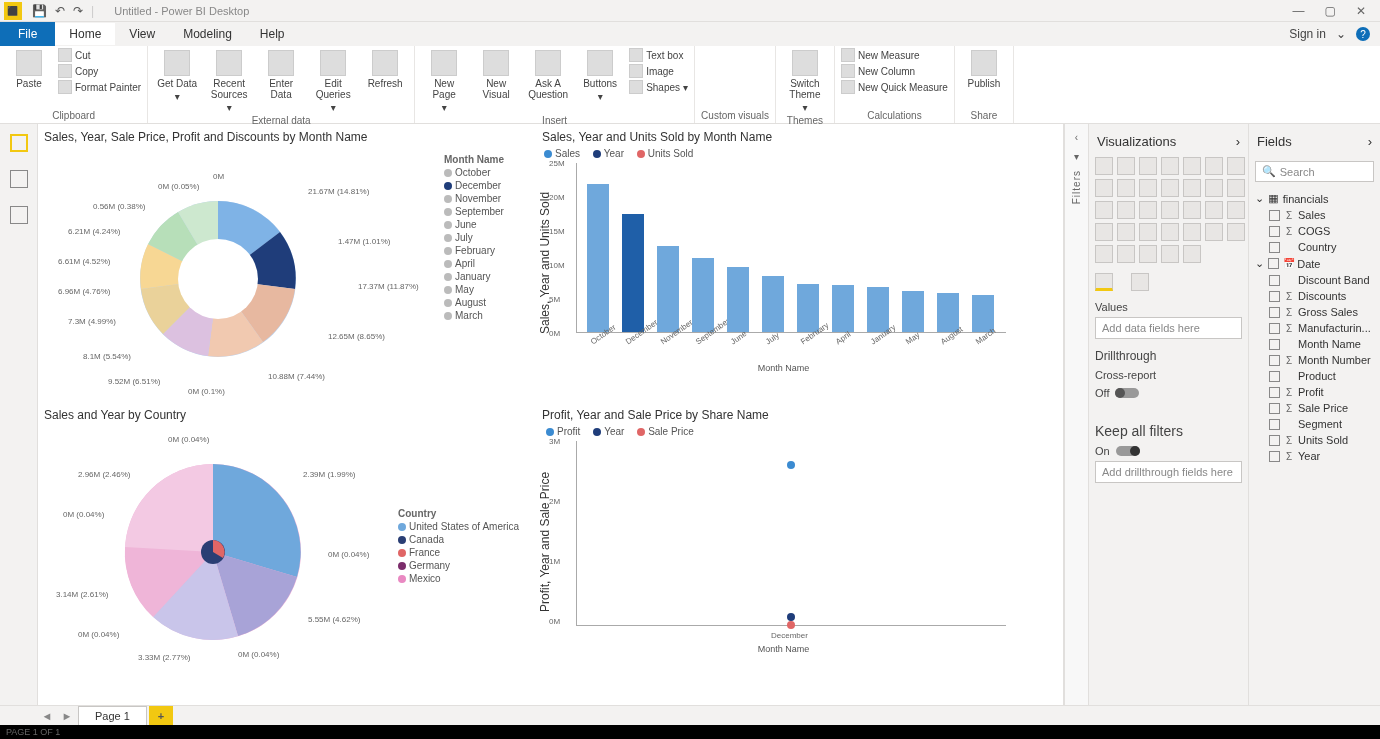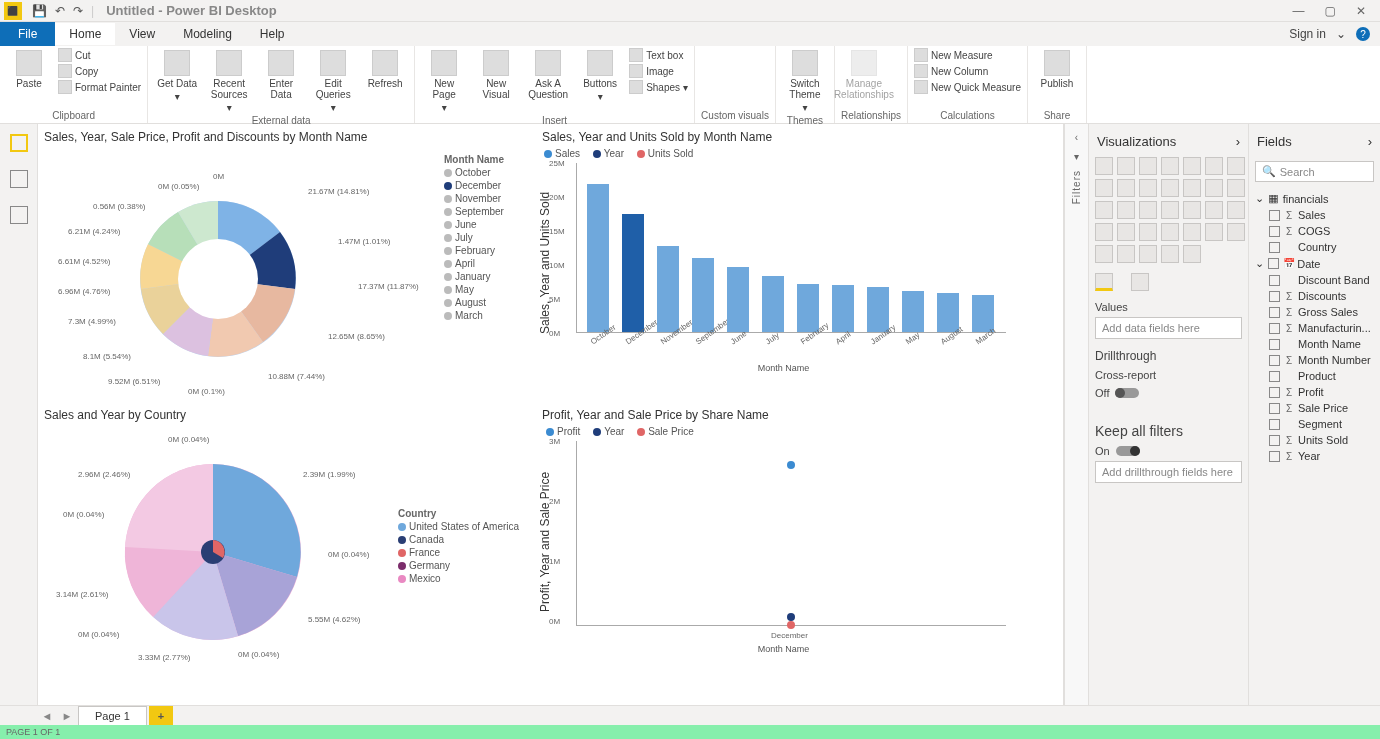--- a/index.html
+++ b/index.html
@@ -1,21 +1,21 @@
 <!DOCTYPE html>
 <html><head>
 <meta charset="utf-8">
 <style>
 * { box-sizing: border-box; margin: 0; padding: 0; font-family: "Segoe UI", Arial, sans-serif; }
 body { width: 1380px; height: 739px; background: #fff; overflow: hidden; font-size: 12px; color: #333; }
 
 .titlebar { height: 22px; display: flex; align-items: center; background: #f3f2f1; border-bottom: 1px solid #e1dfdd; }
 .titlebar .app-icon { width: 18px; height: 18px; background: #f2c811; margin: 0 4px; display: flex; align-items: center; justify-content: center; font-size: 9px; font-weight: bold; }
 .titlebar .qat { display: flex; gap: 8px; padding: 0 6px; color: #555; }
-.titlebar .title { color: #888; margin-left: 6px; font-size: 13px; font-weight: bold; }
+.titlebar .title { color: #888; margin-left: 14px; font-size: 11px; }
 .titlebar .win-controls { margin-left: auto; display: flex; gap: 20px; padding-right: 14px; color: #666; font-family: sans-serif; }
 
 .menubar { height: 24px; background: #f3f2f1; display: flex; align-items: center; position: relative; }
 .menubar .tab { padding: 4px 14px; font-size: 12px; color: #333; cursor: default; }
 
 .f-tab{background:#0E6EB8;color:#fff;padding:5px 18px;font-size:12px}
 .menubar .active { background:#fff; }
 .menubar .right { margin-left:auto; display:flex; align-items:center; gap:10px; padding-right:10px; color:#444; }
 .help-circle{width:14px;height:14px;border-radius:50%;background:#0E6EB8;color:#fff;display:flex;align-items:center;justify-content:center;font-size:10px}
 
@@ -63,21 +63,21 @@
 .fld-row{display:flex;align-items:center;gap:4px;font-size:11px;color:#333;padding:2px 0 2px 14px}
 .fld-row .cb{width:11px;height:11px;border:1px solid #888}
 .fld-row .sig{font-size:10px;color:#666;width:10px;text-align:center}
 
 
 .pagetabs{position:absolute;bottom:14px;left:0;right:0;height:20px;background:#f3f2f1;border-top:1px solid #e1dfdd;display:flex;align-items:center;padding-left:38px;font-size:11px;gap:2px}
 .pagetabs .nav{width:18px;text-align:center;color:#888}
 .ptab{padding:3px 16px;background:#fff;border:1px solid #c8c6c4;border-bottom:none}
 .ptab-add{width:24px;height:20px;background:#f2c811;display:flex;align-items:center;justify-content:center;font-weight:bold;color:#555}
 
-.statusbar{position:absolute;bottom:0;left:0;right:0;height:14px;background:#86efac;font-size:9px;color:#666;padding-left:6px;display:flex;align-items:center}
+.statusbar{position:absolute;bottom:0;left:0;right:0;height:14px;background:#000000;font-size:9px;color:#666;padding-left:6px;display:flex;align-items:center}
 
 
 .bars{position:relative;height:170px;border-left:1px solid #aaa;border-bottom:1px solid #aaa;margin:4px 0 0 40px;width:430px}
 .bar{position:absolute;bottom:0;width:22px;background:#6fa8dc}
 .bar-lbl{position:absolute;font-size:8px;color:#666;transform:rotate(-35deg);transform-origin:top left;white-space:nowrap}
 .yaxis{position:absolute;left:20px;font-size:8px;color:#666}
 .ax-title{font-size:9px;color:#555;text-align:center}
 .ax-y{writing-mode:vertical-rl;transform:rotate(180deg);position:absolute}
 .sublabel{font-size:10px;color:#666;font-weight:bold;margin:6px 0 2px 0}
 
@@ -213,29 +213,20 @@
     <div class="rbtns">
       <div class="rbtn-big">
           <div class="ic"></div>
           <span>Switch Theme</span>
           <span>▾</span>
         </div>
     </div>
     <div class="rlabel">Themes</div>
   </div>
 
-  <div class="rgroup">
-    <div class="rbtns">
-      <div class="rbtn-big" style="opacity:.5">
-          <div class="ic"></div>
-          <span>Manage Relationships</span>
-        </div>
-    </div>
-    <div class="rlabel">Relationships</div>
-  </div>
 
   <div class="rgroup">
     <div class="rbtns">
       <div class="rbtn-sm-col">
         <div class="rbtn-sm">
             <span class="ic"></span>
             <span>New Measure</span>
           </div>
         <div class="rbtn-sm">
             <span class="ic"></span>

